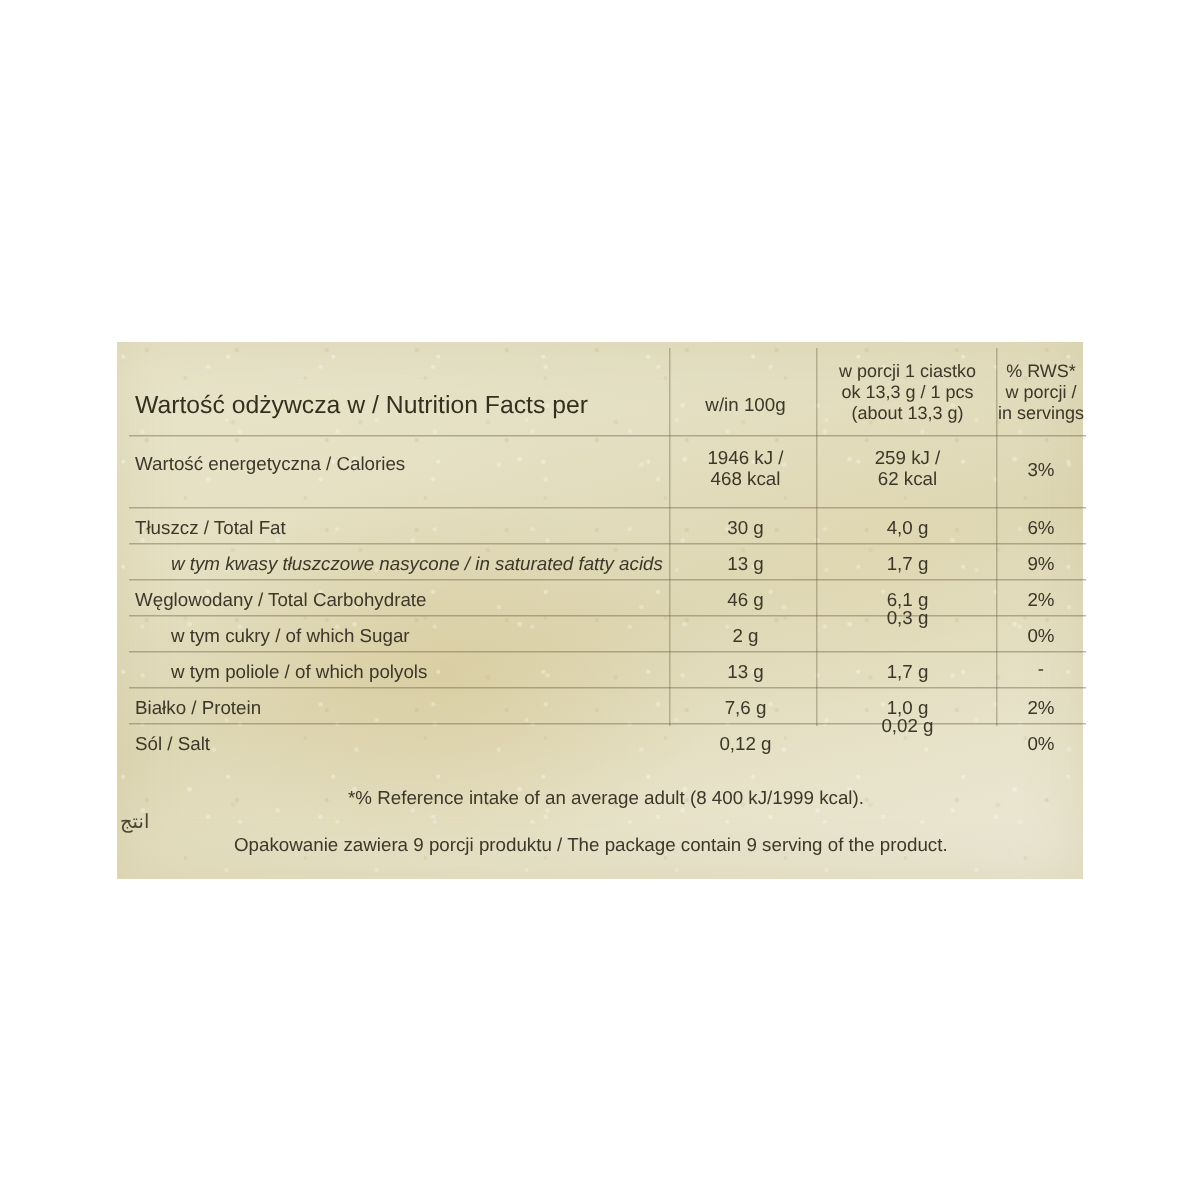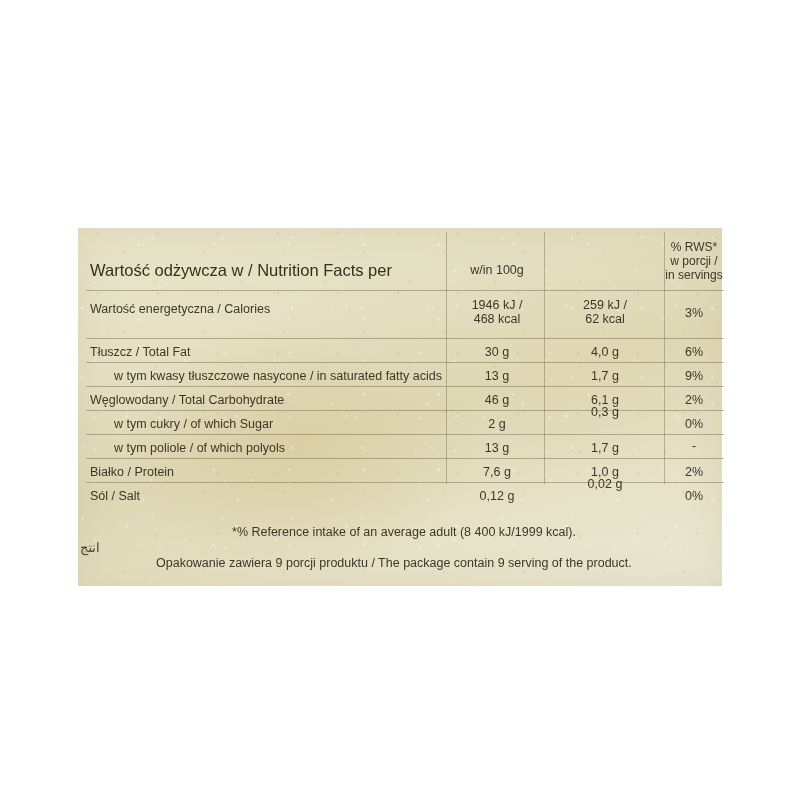--- a/index.html
+++ b/index.html
@@ -142,20 +142,23 @@
 </head>
 <body>
 
 <div id="label-photo">
   <div id="noise"></div>
 
   <div id="content">
 
     <div id="title">Wartość odżywcza w / Nutrition Facts per</div>
     <div id="hdr-100">w/in 100g</div>
+    <div id="hdr-serving">w porcji 1 ciastko
+ok 13,3 g / 1 pcs
+(about 13,3 g)</div>
     <div id="hdr-rws">% RWS*
 w porcji /
 in servings</div>
 
     <div class="vrule" style="left:368px; top:4px; height:252px;"></div>
     <div class="vrule" style="left:466px; top:4px; height:252px;"></div>
     <div class="vrule" style="left:586px; top:4px; height:252px;"></div>
 
     <div class="rule" style="left:8px; top:62px; width:638px;"></div>
     <div class="rule" style="left:8px; top:110px; width:638px;"></div>
@@ -171,21 +174,21 @@
 468 kcal</div>
     <div class="cell c-srv" style="top:70px;">259 kJ /
 62 kcal</div>
     <div class="cell c-rws" style="top:78px;">3%</div>
 
     <div class="cell c-label" style="top:117px;">Tłuszcz / Total Fat</div>
     <div class="cell c-100" style="top:117px;">30 g</div>
     <div class="cell c-srv" style="top:117px;">4,0 g</div>
     <div class="cell c-rws" style="top:117px;">6%</div>
 
-    <div class="cell c-ind" style="top:141px;">w tym kwasy tłuszczowe nasycone / in saturated fatty acids</div>
+    <div class="cell c-ind" style="top:141px;font-style:italic;">w tym kwasy tłuszczowe nasycone / in saturated fatty acids</div>
     <div class="cell c-100" style="top:141px;">13 g</div>
     <div class="cell c-srv" style="top:141px;">1,7 g</div>
     <div class="cell c-rws" style="top:141px;">9%</div>
 
     <div class="cell c-label" style="top:165px;">Węglowodany / Total Carbohydrate</div>
     <div class="cell c-100" style="top:165px;">46 g</div>
     <div class="cell c-srv" style="top:165px;">6,1 g</div>
     <div class="cell c-rws" style="top:165px;">2%</div>
 
     <div class="cell c-ind" style="top:189px;">w tym cukry / of which Sugar</div>

